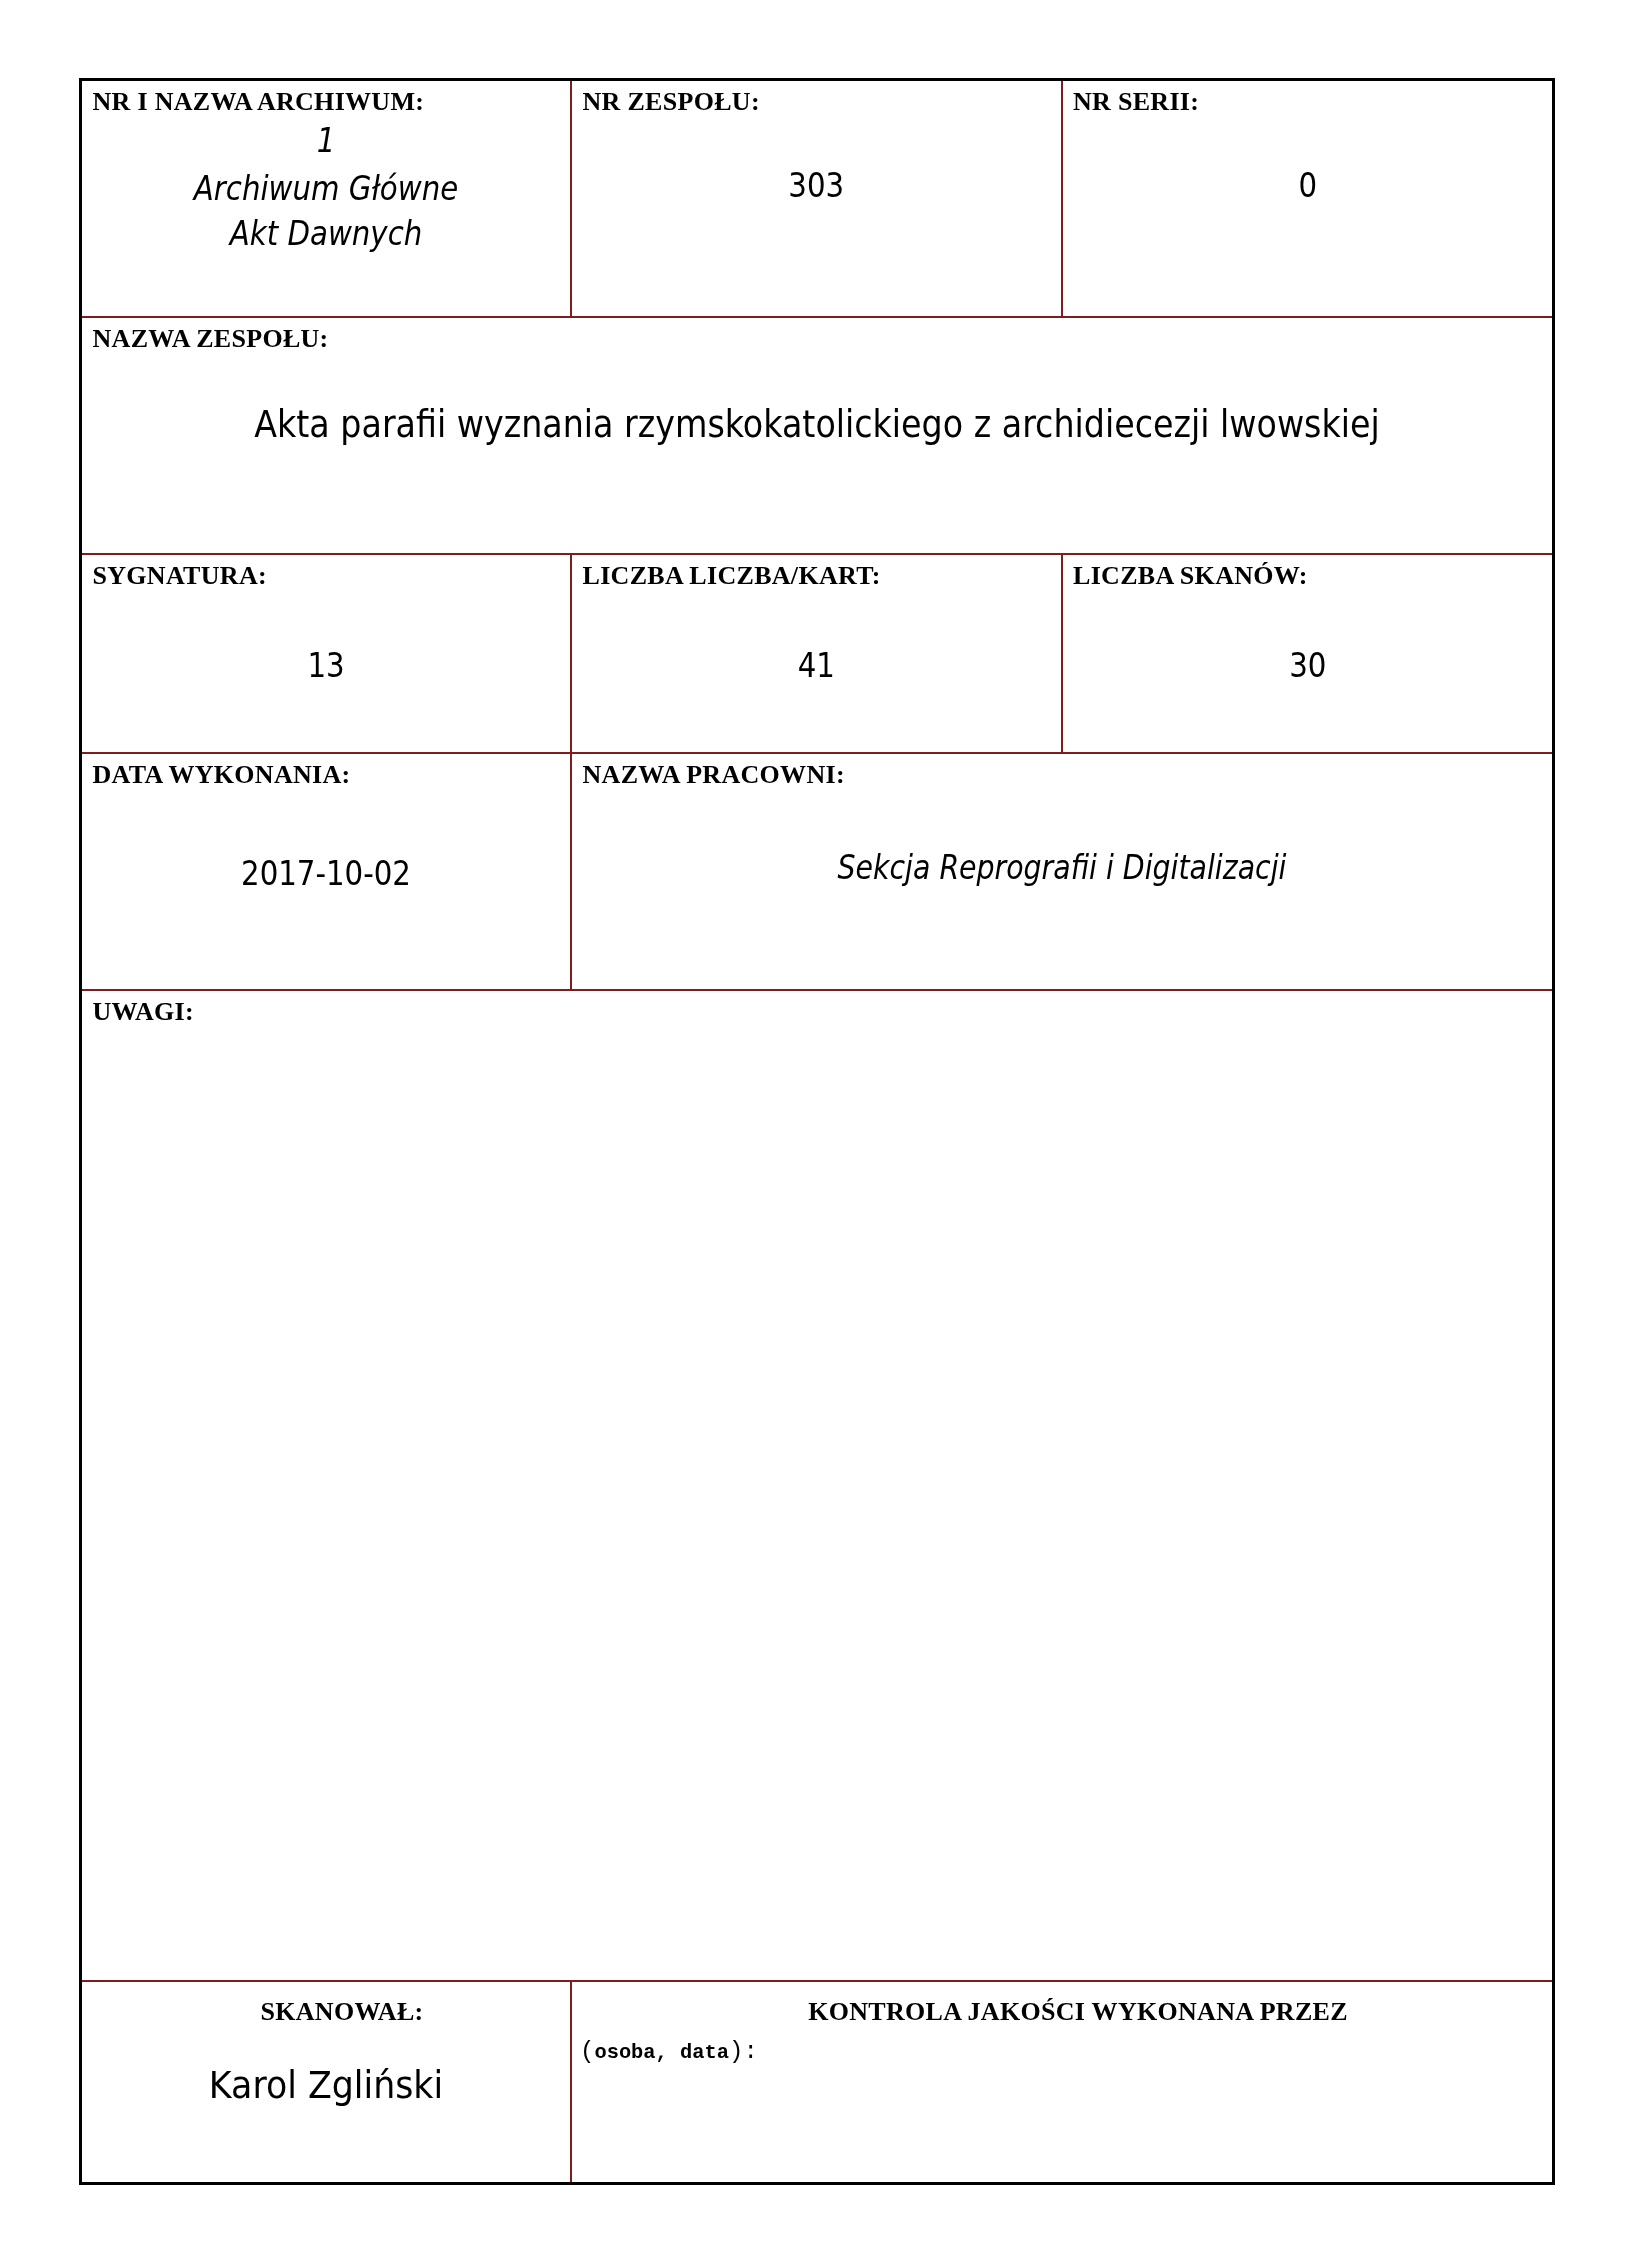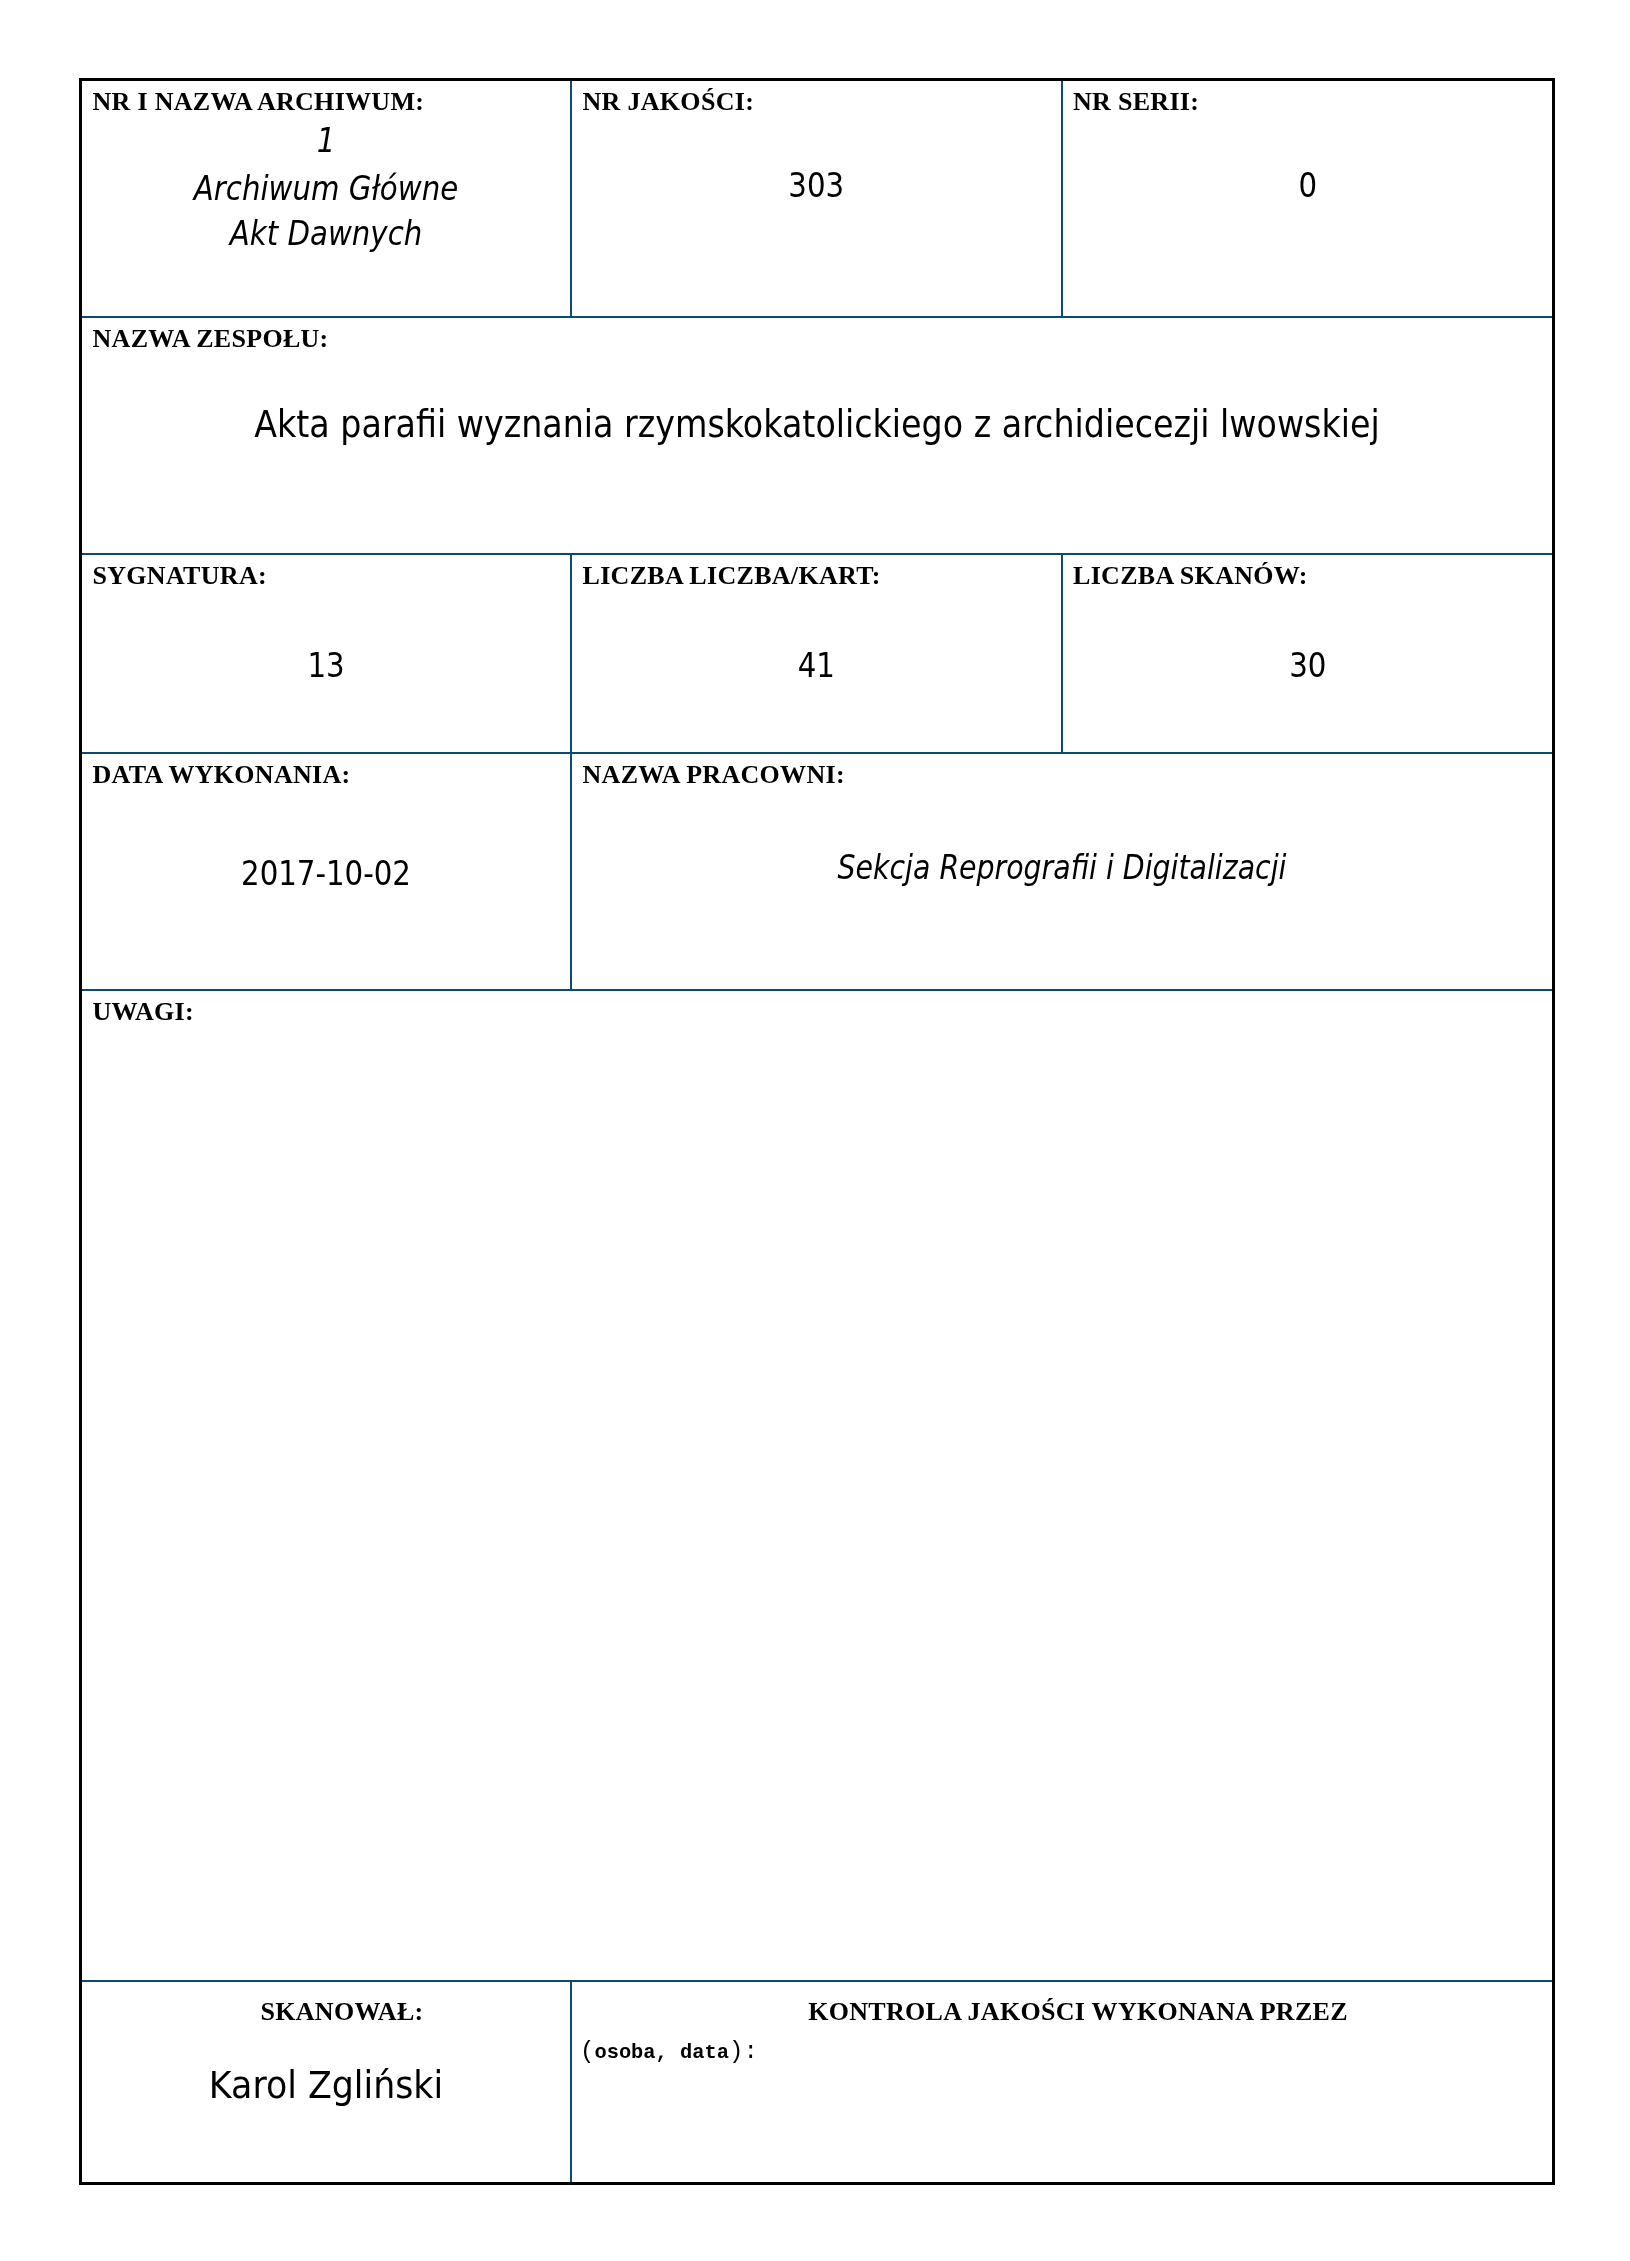--- a/index.html
+++ b/index.html
@@ -27,21 +27,21 @@
     box-sizing: border-box;
   }
   .form-table {
     width: 100%;
     height: 100%;
     border-collapse: collapse;
     table-layout: fixed;
     border: 3.3px solid #000000;
   }
   .form-table td {
-    border: 2px solid #0c4a6e;
+    border: 2px solid #7f1d1d;
     vertical-align: top;
     padding: 0;
     position: relative;
   }
 
   
   .label {
     font-family: "Liberation Serif", serif;
     font-weight: bold;
     font-size: 26px;
@@ -113,21 +113,21 @@
     <tbody>
 
       <tr style="height:234px">
         <td class="cell-archive">
           <span class="label">NR I NAZWA ARCHIWUM:</span>
           <span class="value value-italic value-num">1</span>
           <span class="value value-italic value-line">Archiwum Główne</span>
           <span class="value value-italic value-line">Akt Dawnych</span>
         </td>
         <td class="cell-num-value">
-          <span class="label">NR JAKOŚCI:</span>
+          <span class="label">NR ZESPOŁU:</span>
           <span class="value">303</span>
         </td>
         <td class="cell-num-value">
           <span class="label">NR SERII:</span>
           <span class="value">0</span>
         </td>
       </tr>
 
       <tr style="height:233px">
         <td class="cell-fonds-name" colspan="3">

